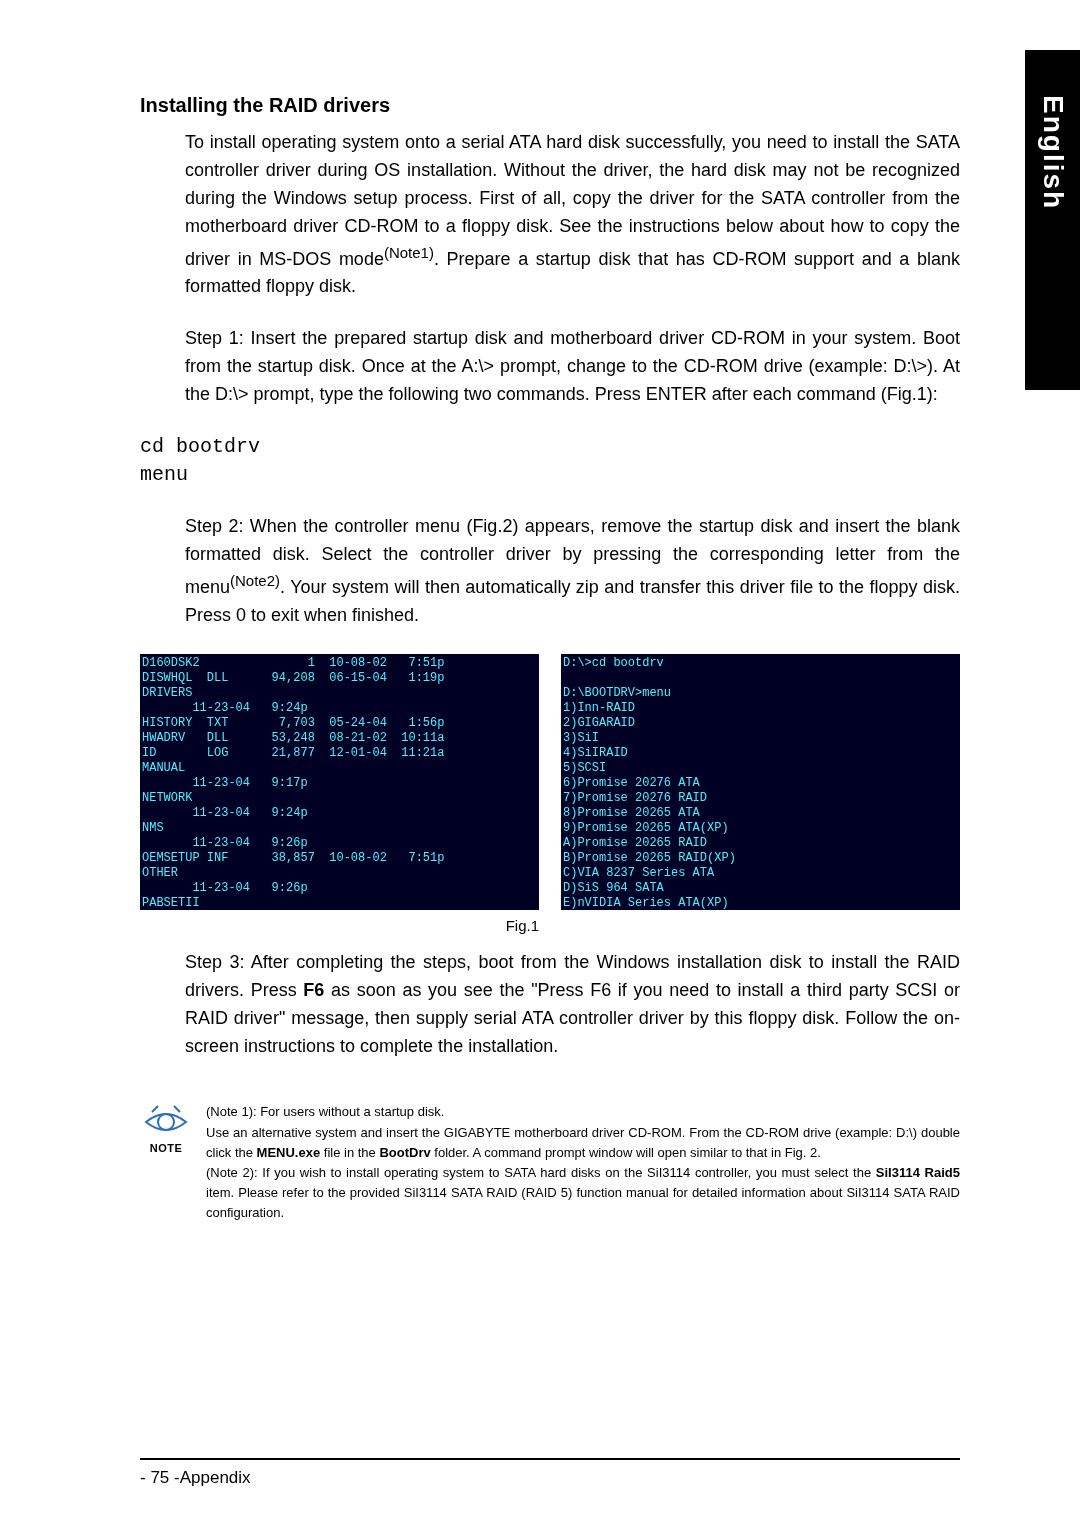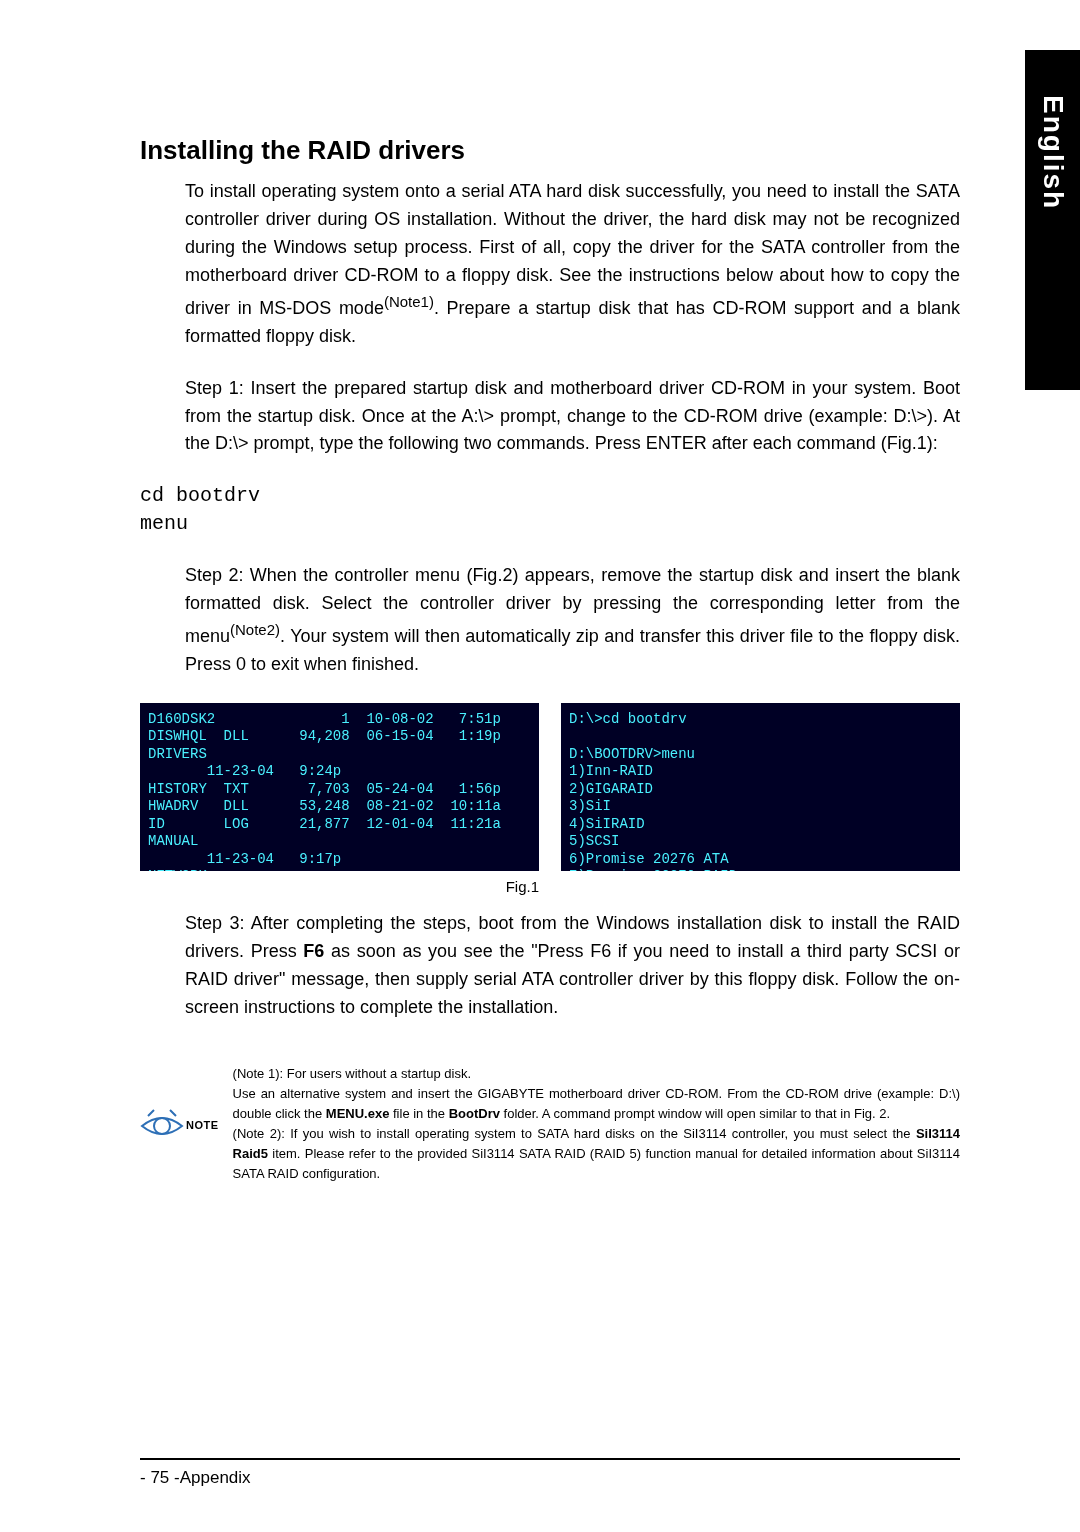--- a/index.html
+++ b/index.html
@@ -29,64 +29,63 @@
   font-size: 28px;
   font-weight: bold;
   letter-spacing: 2px;
 }
 .page {
   padding: 90px 120px 0 140px;
   font-size: 18px;
   line-height: 1.55;
 }
 h2 {
-  font-size: 26px;
+  font-size: 20px;
   font-weight: bold;
   margin-bottom: 8px;
-  margin-top: 40px;
 }
 .para { text-align: justify; margin-bottom: 24px; margin-left: 45px; }
 .mono {
   font-family: "Courier New", monospace;
   font-size: 20px;
   line-height: 1.4;
   margin-bottom: 24px;
 }
 .figs {
   display: flex;
   gap: 22px;
   margin: 14px 0 12px 0;
 }
 .fig { flex: 1; }
 .term {
   background: #000025;
   color: #4af0ff;
   font-family: "Courier New", monospace;
-  font-size: 14px;
+  font-size: 12px;
   line-height: 1.25;
-  padding: 8px;
-  height: 168px;
+  padding: 2px;
+  height: 256px;
   white-space: pre;
   overflow: hidden;
   position: relative;
 }
 .figcap {
   text-align: right;
   font-size: 15px;
   margin-top: 4px;
 }
 .note-row {
   display: flex;
   gap: 14px;
   margin-top: 42px;
 }
 .note-icon {
   flex: 0 0 52px;
   display: flex;
-  flex-direction: row;
+  flex-direction: column;
   align-items: center;
   gap: 2px;
   padding-top: 2px;
 }
 .note-icon svg { display: block; }
 .note-label {
   font-size: 11px;
   font-weight: bold;
   letter-spacing: 0.5px;
 }

